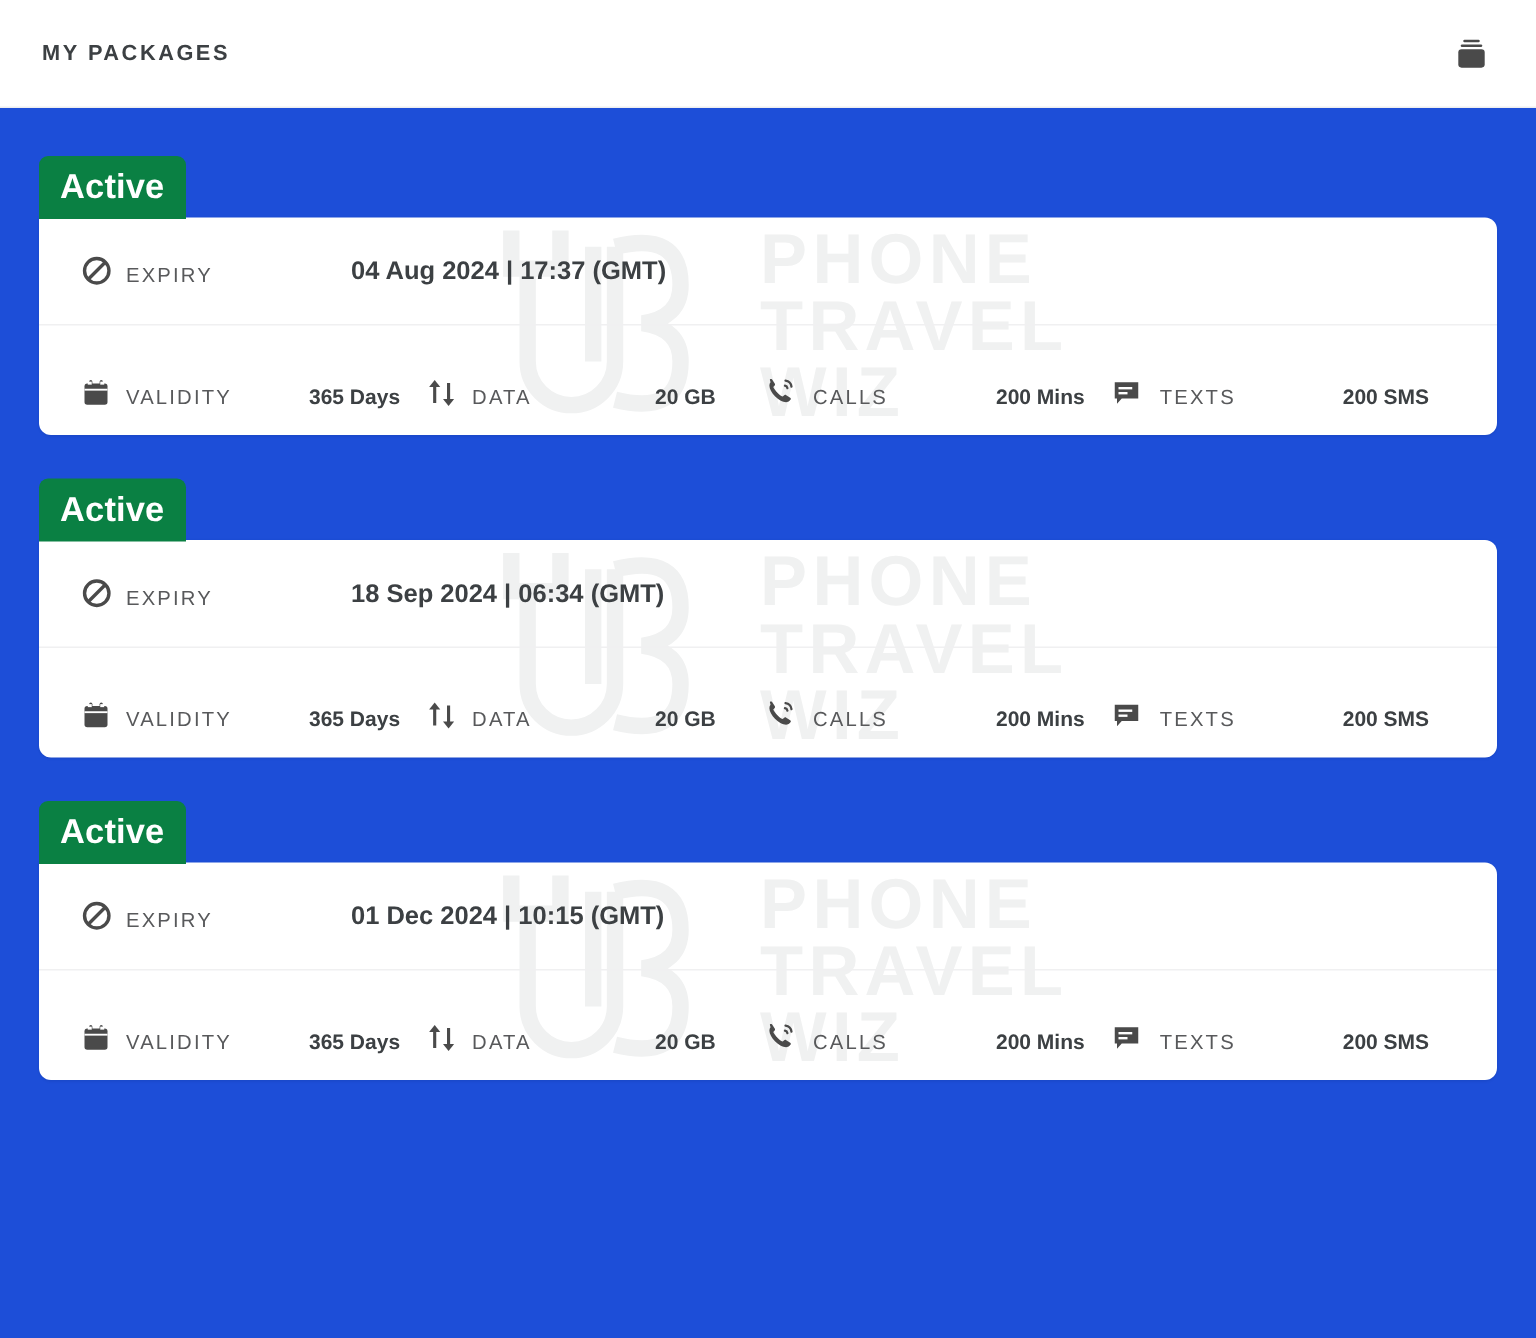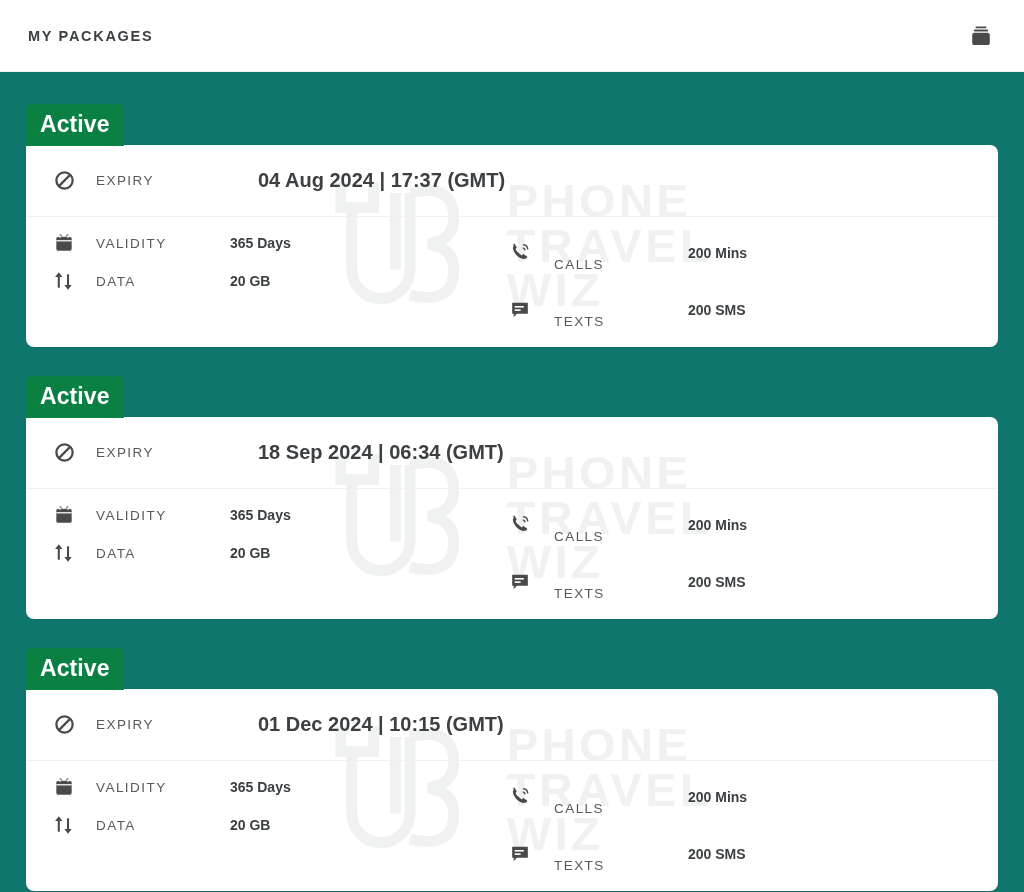--- a/index.html
+++ b/index.html
@@ -13,21 +13,21 @@
     background: #f7f8f8;
     font-family: "Liberation Sans", sans-serif;
     -webkit-font-smoothing: antialiased;
     overflow: hidden;
   }
 
   .page {
     position: relative;
     width: 1024px;
     height: 892px;
-    background: #0f766e;
+    background: #1d4ed8;
   }
 
   
   .header {
     position: relative;
     height: 72px;
     background: #ffffff;
     border-bottom: 1px solid #edeeef;
     display: flex;
     align-items: center;
@@ -135,30 +135,29 @@
     border-bottom: 1px solid #f0f0f1;
   }
 
   .row-grid {
     display: flex;
     padding: 16px 0 18px 0;
   }
 
   .col {
     display: flex;
-    flex-direction: column;
+    flex-direction: row;
     gap: 18px;
   }
   .col-left  { padding-left: 28px; width: 484px; }
   .col-right { padding-left: 0px; }
 
   .field {
     display: flex;
-    align-items: center;
-    gap: 12px;
+    align-items: flex-end;
   }
 
   .f-icon {
     width: 30px;
     flex: 0 0 30px;
     display: flex;
     align-items: center;
     color: #4a4a4a;
   }
 
@@ -175,21 +174,21 @@
   .f-value {
     font-size: 14px;
     font-weight: 700;
     color: #3c4043;
     white-space: nowrap;
     font-family: "Liberation Sans", sans-serif;
   }
 
   
   .row-expiry .f-label { width: 150px; }
-  .row-expiry .f-value { font-size: 20px; }
+  .row-expiry .f-value { font-size: 17px; }
 
   
   .col-left .f-label { width: 122px; }
   .col-right .f-label { width: 122px; margin-top: 24px; }
 
   .col-right .field .f-icon { width: 32px; flex: 0 0 32px; }
 </style>
 </head>
 <body>
 

